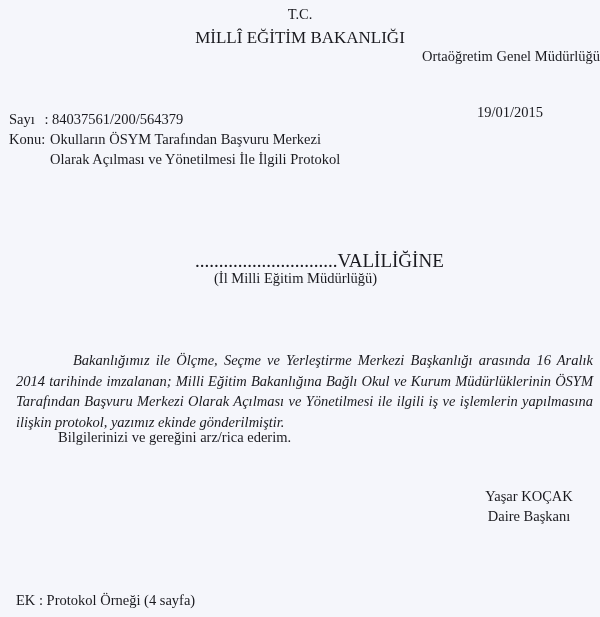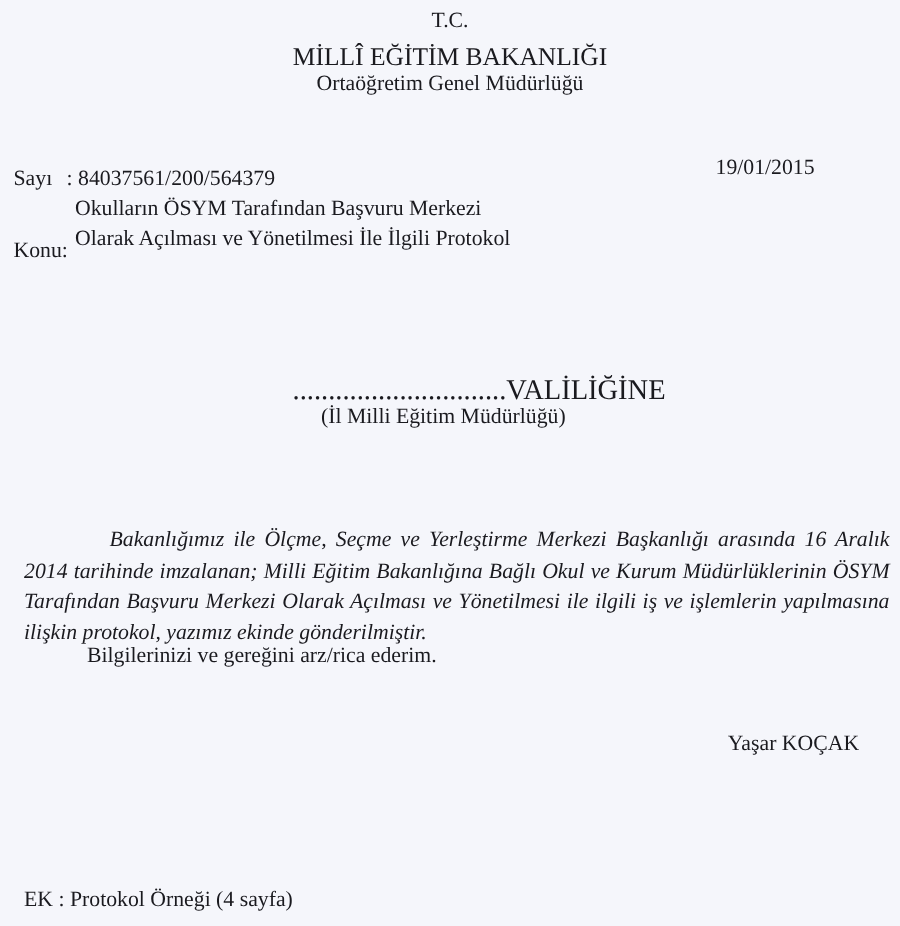--- a/index.html
+++ b/index.html
@@ -34,36 +34,37 @@
       width: 118px;
       text-align: center;
       line-height: 20px;
     }
   </style>
 </head>
 <body>
 
 <div class="abs header" style="top:6px;">T.C.</div>
 <div class="abs header" style="top:28px; font-size:17px;">MİLLÎ EĞİTİM BAKANLIĞI</div>
-<div class="abs header" style="top:48px;">Ortaöğretim Genel Müdürlüğü</div>
+<div class="abs header" style="top:48px;text-align:right;">Ortaöğretim Genel Müdürlüğü</div>
 
 <div class="abs" style="left:9px; top:111px;">
   <span>Sayı</span>
   <span style="margin-left:6px;">: 84037561/200/564379</span>
 </div>
 <div class="abs" style="left:477px; top:104px;">19/01/2015</div>
 
-<div class="abs" style="left:9px; top:131px;margin-top:28px;">Konu:</div>
+<div class="abs" style="left:9px; top:131px;">Konu:</div>
 <div class="abs" style="left:50px; top:131px;">Okulların ÖSYM Tarafından Başvuru Merkezi</div>
 <div class="abs" style="left:50px; top:151px;">Olarak Açılması ve  Yönetilmesi İle İlgili Protokol</div>
 
 <div class="abs" style="left:195px; top:250px; font-size:19px;">..............................VALİLİĞİNE</div>
 <div class="abs" style="left:214px; top:270px;">(İl Milli Eğitim Müdürlüğü)</div>
 
 <div class="para" style="top:350px;"><span class="indent"></span><span>Bakanlığımız ile Ölçme, Seçme ve Yerleştirme Merkezi Başkanlığı arasında 16 Aralık 2014 tarihinde imzalanan; Milli Eğitim Bakanlığına Bağlı Okul ve Kurum Müdürlüklerinin ÖSYM Tarafından Başvuru Merkezi Olarak Açılması ve Yönetilmesi ile ilgili iş ve işlemlerin yapılmasına ilişkin protokol, yazımız ekinde gönderilmiştir.</span></div>
 
 <div class="abs" style="left:58px; top:429px;">Bilgilerinizi ve gereğini arz/rica ederim.</div>
 
 <div class="sig" style="top:486px;">
   <div>Yaşar KOÇAK</div>
+  <div>Daire Başkanı</div>
 </div>
 
 <div class="abs" style="left:16px; top:592px;">EK : Protokol Örneği (4 sayfa)</div>
 
 </body></html>

